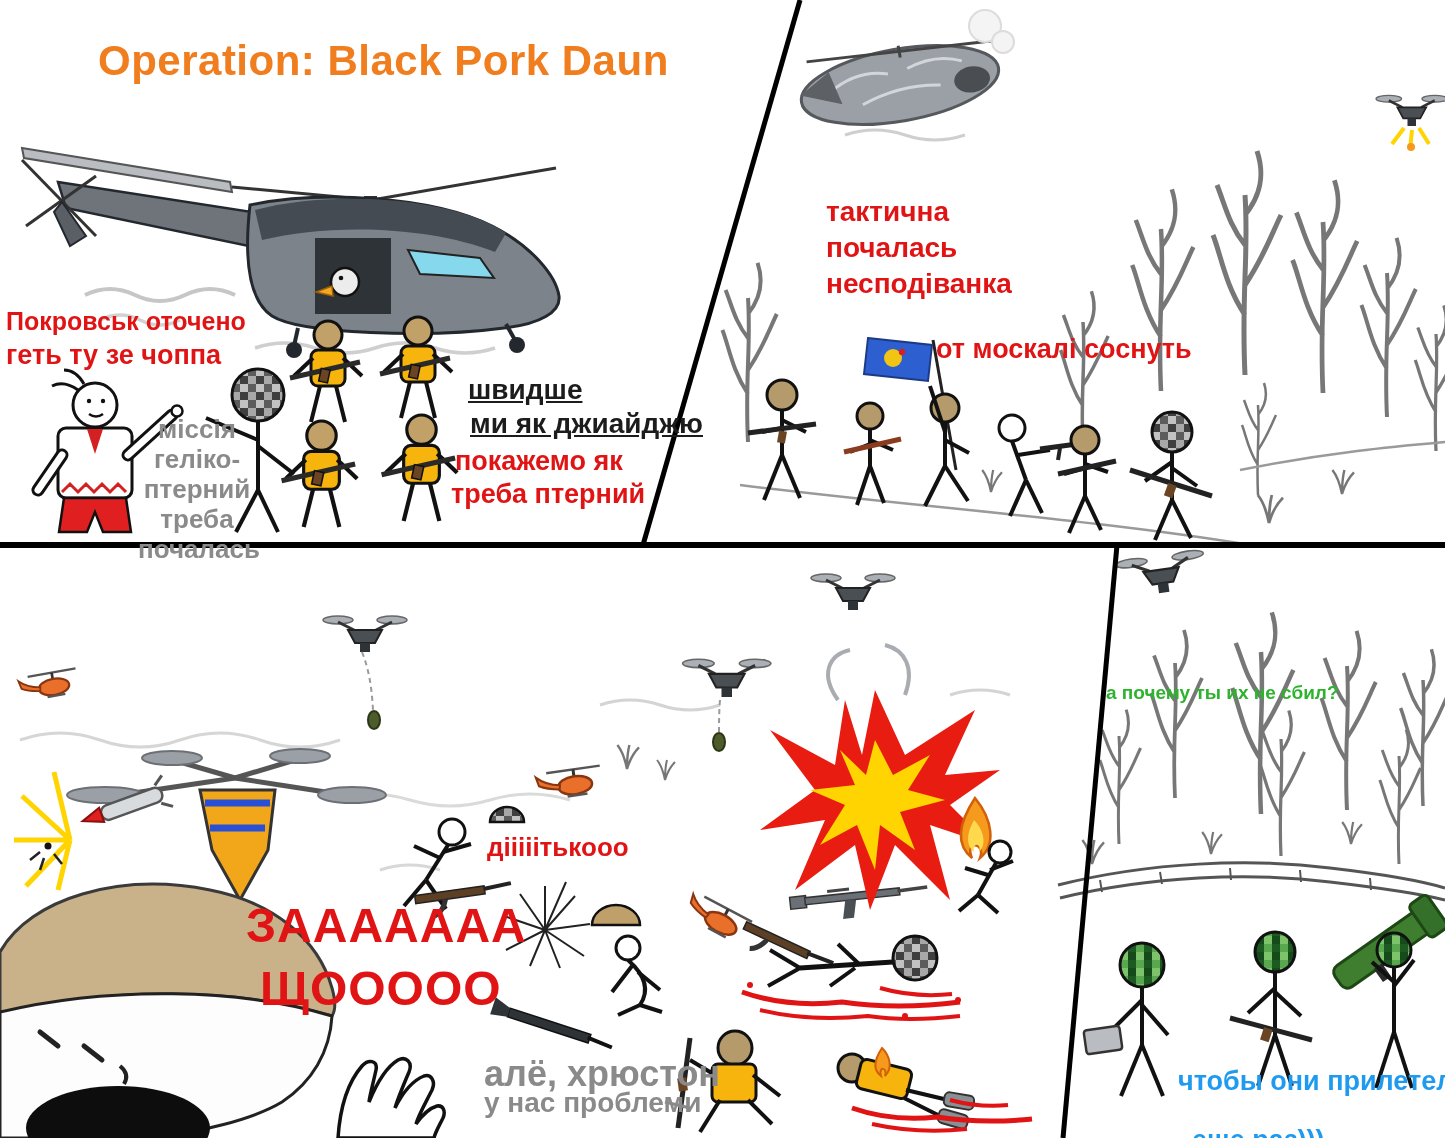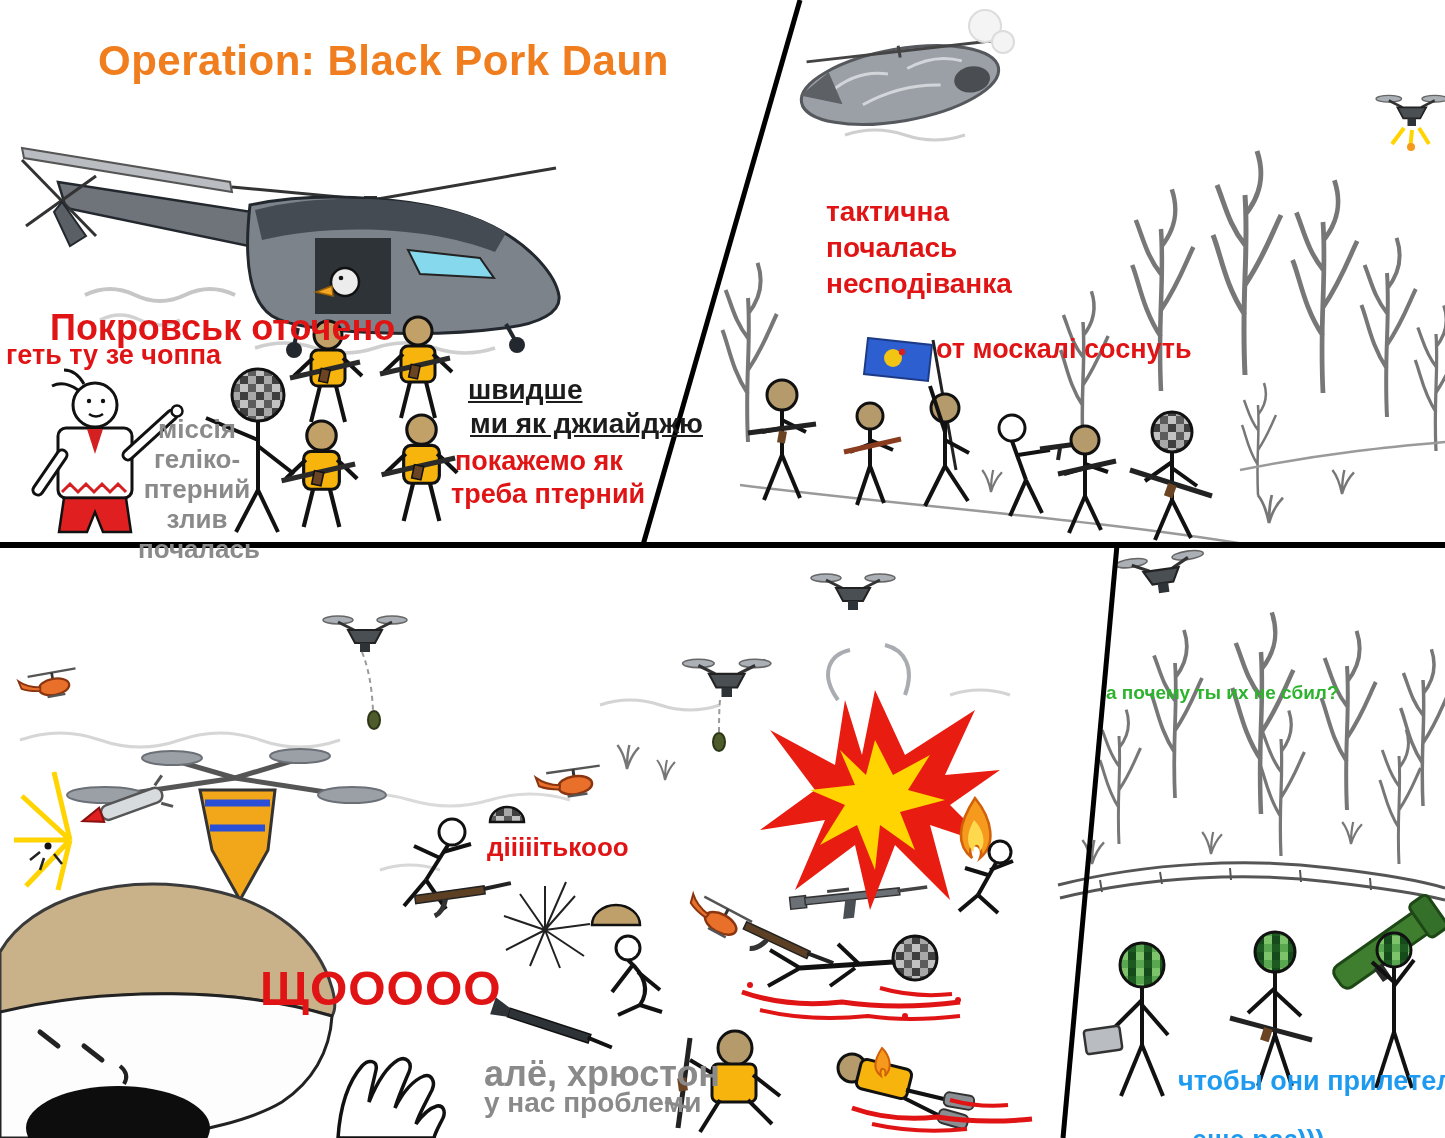--- a/index.html
+++ b/index.html
@@ -475,42 +475,43 @@
 
   <g stroke="#000">
     <line x1="0" y1="545" x2="1445" y2="545" stroke-width="6"></line>
     <line x1="800" y1="0" x2="643" y2="545" stroke-width="5"></line>
     <line x1="1117" y1="545" x2="1063" y2="1138" stroke-width="5"></line>
   </g>
 </svg>
 
 <div class="txt title" style="left:98px;top:38px;">Operation: Black Pork Daun</div>
 
-<div class="txt red" style="left:6px;top:308px;font-size:36px;margin-left:44px;">Покровськ оточено</div>
+<div class="txt red" style="left:6px;top:308px;font-size:25px;">Покровськ оточено</div>
 <div class="txt red" style="left:6px;top:341px;font-size:27px;">геть ту зе чоппа</div>
 
 <div class="txt gray mission" style="left:138px;top:414px;width:118px;">
   <div>міссія</div>
   <div>геліко-</div>
   <div>птерний</div>
-  <div>злив</div>
+  <div>треба</div>
   <div>почалась</div>
 </div>
 
 <div class="txt blk" style="left:468px;top:375px;font-size:28px;">швидше</div>
 <div class="txt blk" style="left:470px;top:409px;font-size:28px;">ми як джиайджю</div>
 <div class="txt red" style="left:455px;top:447px;font-size:27px;">покажемо як</div>
 <div class="txt red" style="left:451px;top:480px;font-size:27px;">треба птерний</div>
 
 <div class="txt red" style="left:826px;top:197px;font-size:28px;">тактична</div>
 <div class="txt red" style="left:826px;top:233px;font-size:28px;">почалась</div>
 <div class="txt red" style="left:826px;top:269px;font-size:28px;text-align:right;">несподіванка</div>
 <div class="txt red" style="left:936px;top:335px;font-size:27px;">от москалі соснуть</div>
 
 <div class="txt red" style="left:487px;top:833px;font-size:26px;">дііііітькооо</div>
+<div class="txt red" style="left:246px;top:900px;font-size:48px;letter-spacing:1px;">ЗААААААА</div>
 <div class="txt red" style="left:260px;top:963px;font-size:48px;letter-spacing:1px;">ЩООООО</div>
 <div class="txt gray" style="left:484px;top:1054px;font-size:36px;">алё, хрюстон</div>
 <div class="txt gray" style="left:484px;top:1088px;font-size:28px;">у нас проблеми</div>
 
 <div class="txt grn" style="left:1106px;top:683px;font-size:19px;">а почему ты их не сбил?</div>
 <div class="txt blu" style="left:1178px;top:1067px;font-size:27px;">чтобы они прилетели</div>
 <div class="txt blu" style="left:1192px;top:1102px;font-size:27px;margin-top:24px;">еще раз)))</div>
 
 </div>
 

